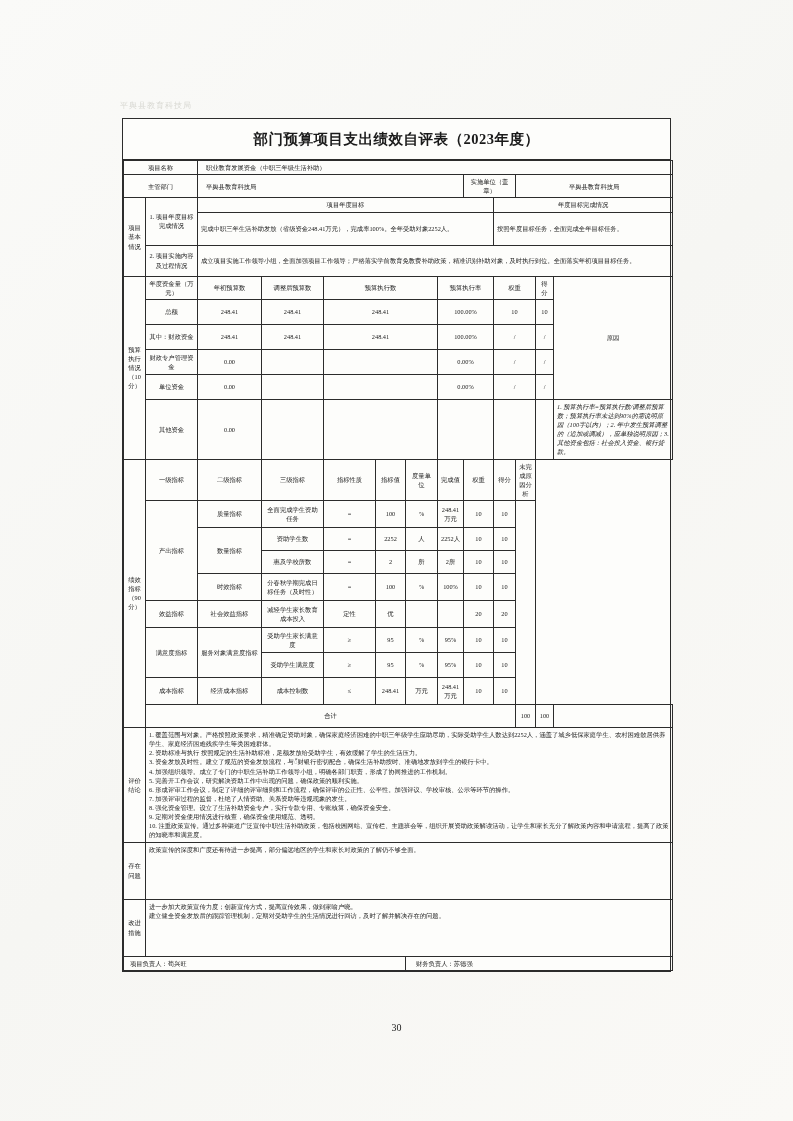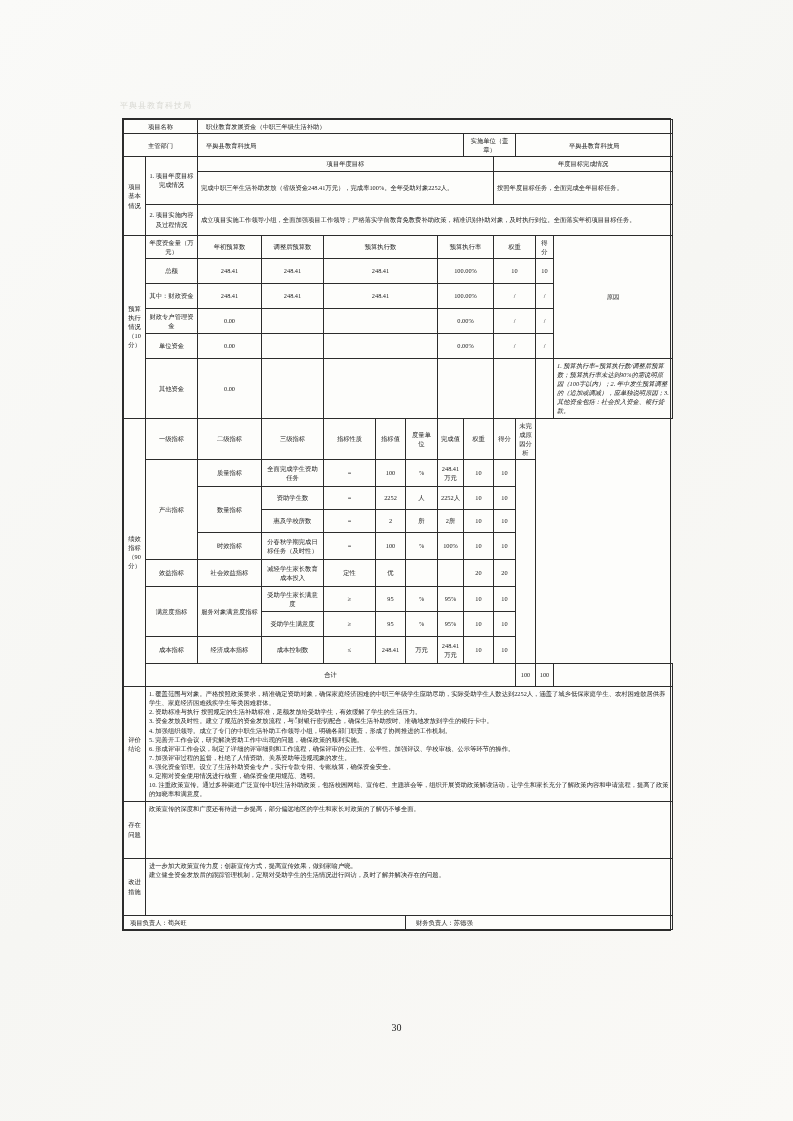--- a/index.html
+++ b/index.html
@@ -104,20 +104,21 @@
 </style>
 </head>
 <body>
 
 <div class="page">
   <div class="scan-tint"></div>
   <div class="faint-mark">平舆县教育科技局</div>
 
   <div class="doc">
 
+    <div class="title-row">部门预算项目支出绩效自评表（2023年度）</div>
 
     <table class="t">
       <colgroup>
         <col style="width:22px">
         <col style="width:52px">
         <col style="width:64px">
         <col style="width:62px">
         <col style="width:52px">
         <col style="width:30px">
         <col style="width:32px">

